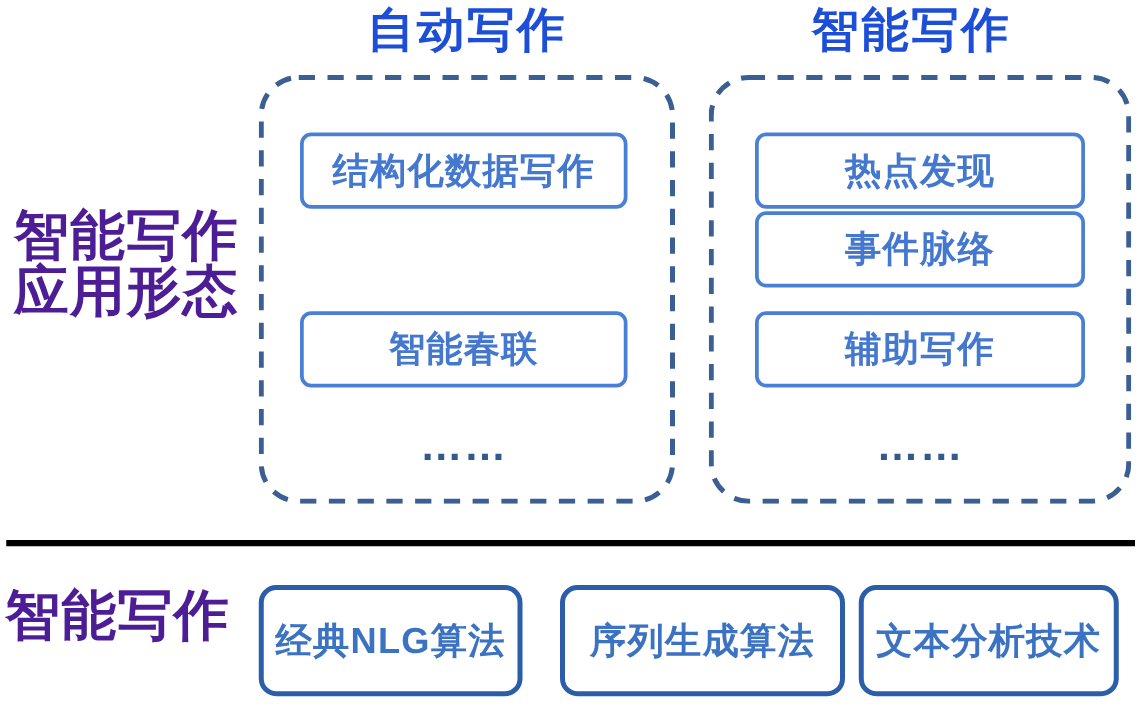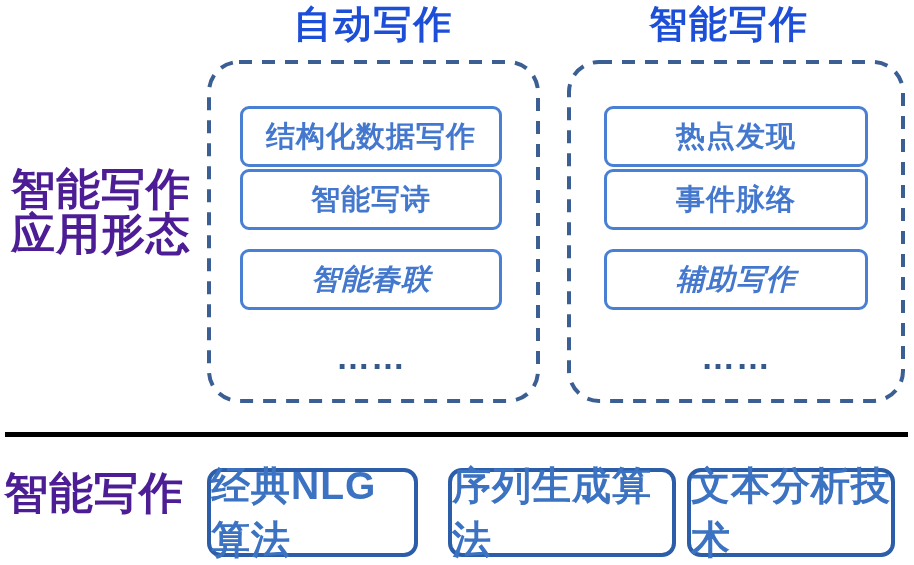--- a/index.html
+++ b/index.html
@@ -71,21 +71,21 @@
     justify-content: center;
     font-size: 29px;
     font-weight: bold;
     color: #4478ce;
     letter-spacing: 1px;
   }
   .item.c1 { left: 240px; width: 262px; }
   .item.c2 { left: 604px; width: 264px; }
   .item.r1 { top: 106px; }
   .item.r2 { top: 169px; }
-  .item.r3 { top: 249px; font-style: italic; }
+  .item.r3 { top: 249px; }
 
   
   .ellipsis {
     position: absolute;
     top: 336px;
     height: 42px;
     display: flex;
     align-items: center;
     justify-content: center;
     font-size: 34px;
@@ -112,21 +112,21 @@
     position: absolute;
     top: 468px;
     height: 89px;
     box-sizing: border-box;
     border: 4px solid #2b5da9;
     border-radius: 14px;
     background: #ffffff;
     display: flex;
     align-items: center;
     justify-content: center;
-    font-size: 39px;
+    font-size: 29px;
     font-weight: bold;
     color: #3b72c2;
     letter-spacing: 1px;
   }
   .tech.t1 { left: 207px; width: 211px; }
   .tech.t2 { left: 448px; width: 228px; }
   .tech.t3 { left: 687px; width: 208px; }
 </style>
 </head>
 <body>
@@ -143,21 +143,20 @@
 
   <svg class="group-svg g1" width="333" height="343">
     <rect x="2" y="2" width="329" height="339" rx="30" stroke="#3b5e93"></rect>
   </svg>
 
   <svg class="group-svg g2" width="338" height="343">
     <rect x="2" y="2" width="334" height="339" rx="30" stroke="#3b5e93"></rect>
   </svg>
 
   <div class="item c1 r1">结构化数据写作</div>
-  <div class="item c1 r2">智能写诗</div>
   <div class="item c1 r3">智能春联</div>
   <div class="ellipsis c1">……</div>
 
   <div class="item c2 r2">事件脉络</div>
   <div class="item c2 r1">热点发现</div>
   <div class="item c2 r3">辅助写作</div>
   <div class="ellipsis c2">……</div>
 
   <div class="divider"></div>
 

